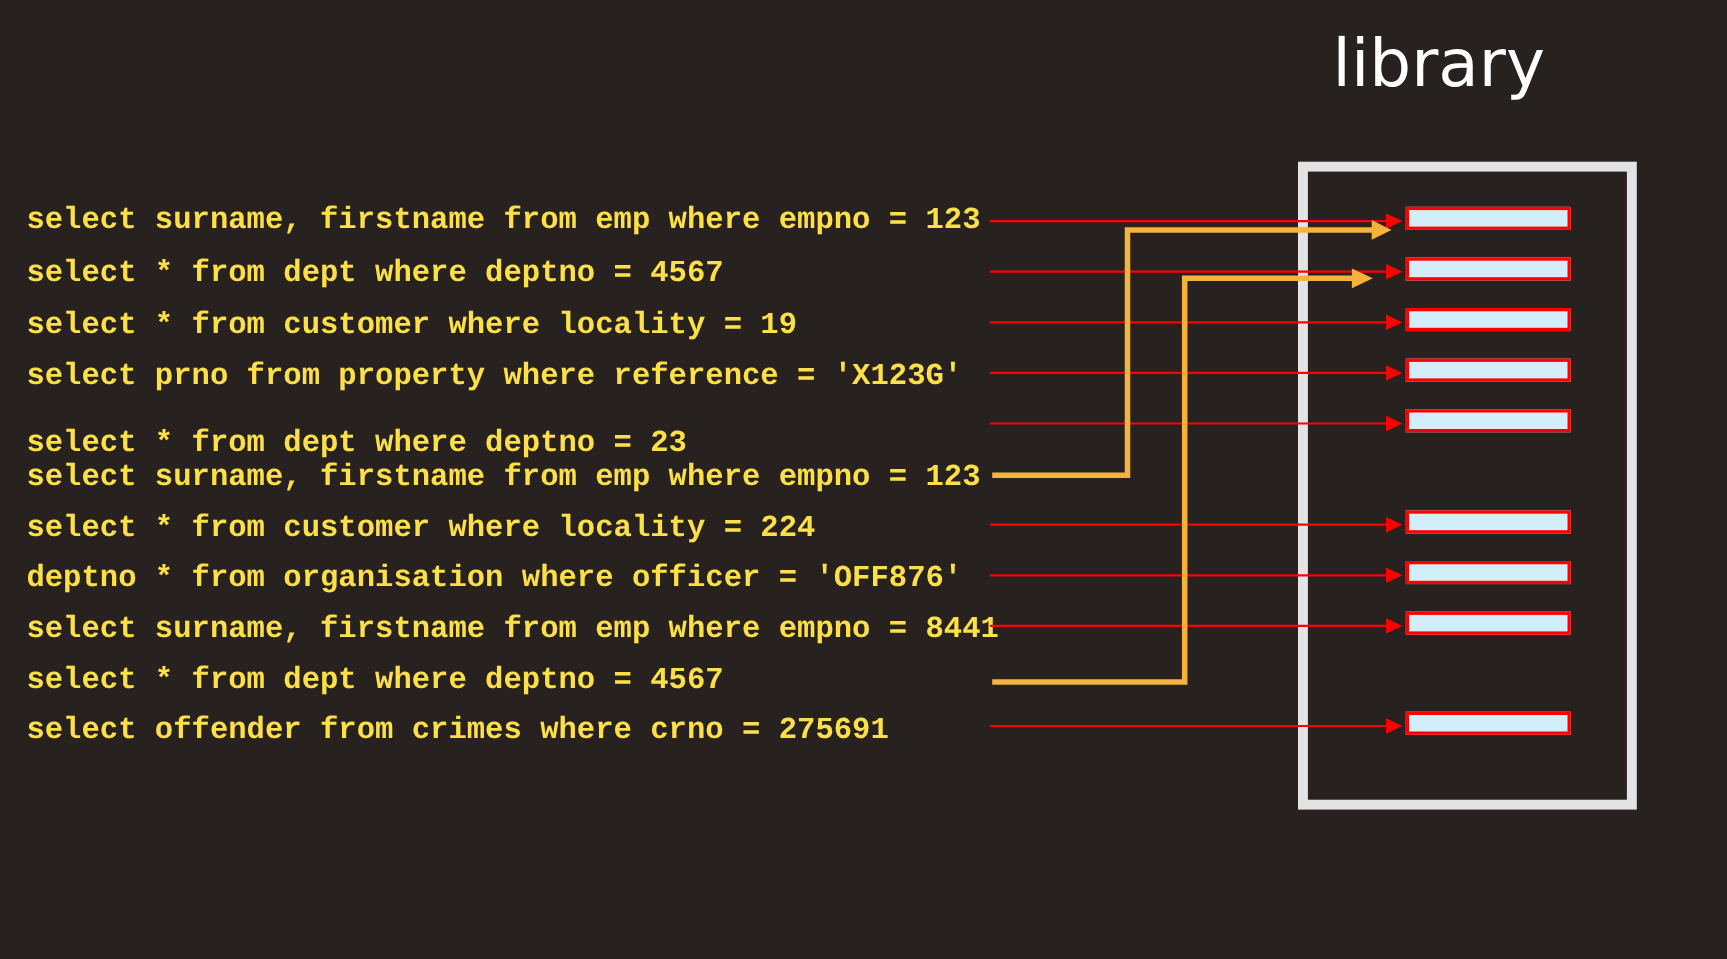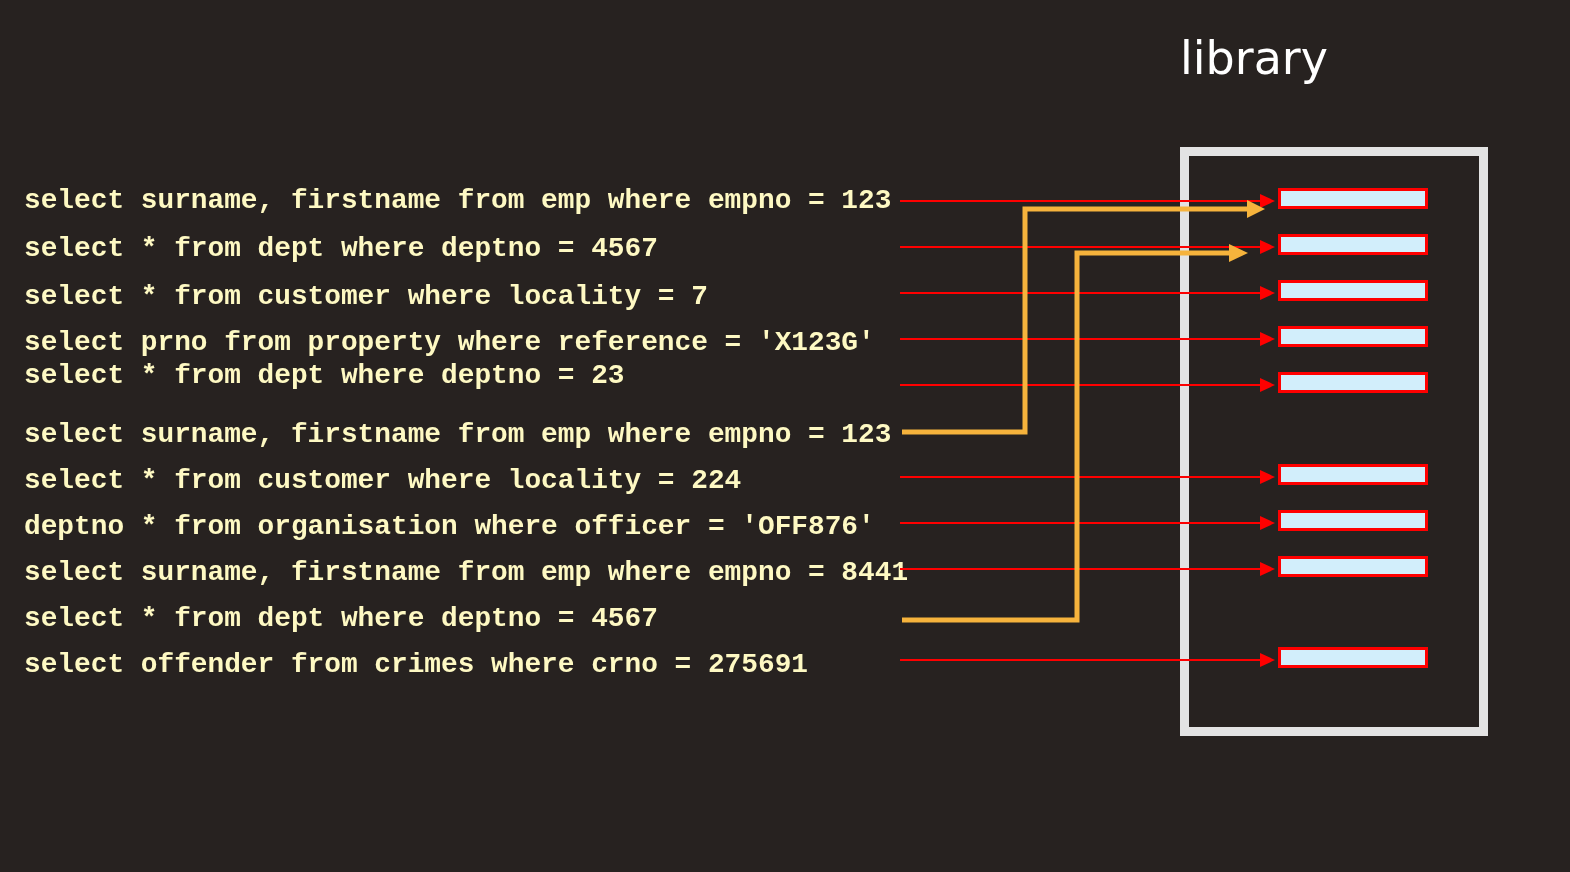--- a/index.html
+++ b/index.html
@@ -1,37 +1,37 @@
 <!DOCTYPE html>
 <html><head>
 <meta charset="utf-8">
 <style>
   html,body{margin:0;padding:0;}
   body{width:1570px;height:872px;background:#272220;position:relative;overflow:hidden;font-family:"Liberation Sans",sans-serif;}
-  .title{position:absolute;left:1180px;width:256px;top:30px;color:#ffffff;font-family:"DejaVu Sans",sans-serif;font-size:46px;line-height:57px;}
+  .title{position:absolute;left:1180px;width:256px;top:30px;color:#ffffff;font-family:"DejaVu Sans",sans-serif;font-size:60px;line-height:57px;text-align:center;}
   .title span{display:block;}
   .cache-box{position:absolute;left:1180px;top:147px;width:290px;height:571px;border:9px solid #e3e3e3;}
-  .sql{position:absolute;left:24px;font-family:"Liberation Mono",monospace;font-weight:bold;font-size:27.8px;color:#fef9c3;white-space:pre;line-height:32px;}
+  .sql{position:absolute;left:24px;font-family:"Liberation Mono",monospace;font-weight:bold;font-size:27.8px;color:#fde047;white-space:pre;line-height:32px;}
   .entry{position:absolute;left:1278px;width:144px;height:15px;background:#d2eefb;border:3px solid #ff0000;}
   svg.overlay{position:absolute;left:0;top:0;}
 </style>
 </head>
 <body>
 
 <div class="title">
   <span>library</span>
 </div>
 
 <div class="cache-box"></div>
 
 <div class="sql" style="top:185px">select surname, firstname from emp where empno = 123</div>
 <div class="sql" style="top:233px">select * from dept where deptno = 4567</div>
-<div class="sql" style="top:281px">select * from customer where locality = 7</div>
+<div class="sql" style="top:281px">select * from customer where locality = 19</div>
 <div class="sql" style="top:327px">select prno from property where reference = 'X123G'</div>
-<div class="sql" style="top:360px">select * from dept where deptno = 23</div>
+<div class="sql" style="top:388px">select * from dept where deptno = 23</div>
 <div class="sql" style="top:419px">select surname, firstname from emp where empno = 123</div>
 <div class="sql" style="top:465px">select * from customer where locality = 224</div>
 <div class="sql" style="top:511px">deptno * from organisation where officer = 'OFF876'</div>
 <div class="sql" style="top:557px">select surname, firstname from emp where empno = 8441</div>
 <div class="sql" style="top:603px">select * from dept where deptno = 4567</div>
 <div class="sql" style="top:649px">select offender from crimes where crno = 275691</div>
 
 <div class="entry" style="top:188px"></div>
 <div class="entry" style="top:234px"></div>
 <div class="entry" style="top:280px"></div>

